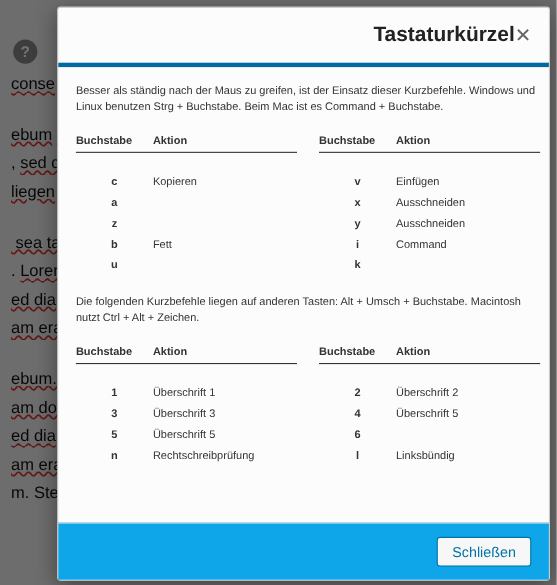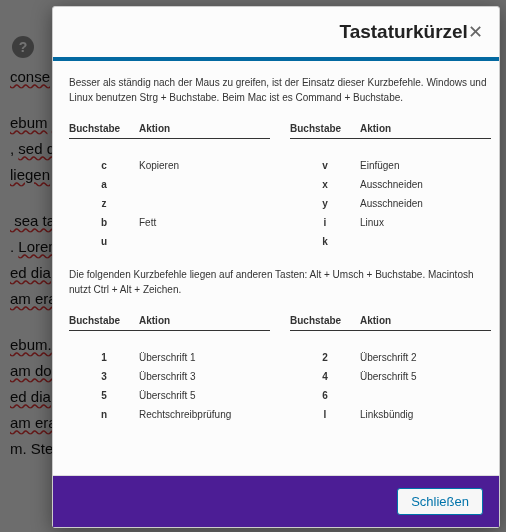--- a/index.html
+++ b/index.html
@@ -17,21 +17,21 @@
 .mbody::-webkit-scrollbar-track{background:#f2f2f2}
 .mbody::-webkit-scrollbar-thumb{background:#c1c1c1;border-radius:2px}
 .intro{margin:0 0 16px 0}
 .tgrid{display:flex;gap:20px;margin-bottom:16px}
 .tcol{flex:1}
 .thead{display:flex;font-weight:bold;border-bottom:1px solid #333;padding-bottom:2px;margin-bottom:17px}
 .thL{width:70px}
 .trow{display:flex;padding:2px 0}
 .tkey{width:70px;text-align:center;font-weight:bold}
 .tact{flex:1}
-.mfooter{padding:12px 16px;border-top:1px solid #ddd;text-align:right;background:#4c1d95}
+.mfooter{padding:12px 16px;border-top:1px solid #ddd;text-align:right;background:#0ea5e9}
 .btn{display:inline-block;padding:5px 13px;border:1px solid #0073aa;border-radius:3px;background:#f7f7f7;color:#0073aa;font-size:13px;cursor:pointer}
 </style>
 </head>
 <body>
 
 <div class="bgtext">
   <p>&nbsp;</p>
   <p><u>conse</u></p>
   <p><u>ebum</u> <u>i</u><br>, <u>sed d</u><br><u>liegen</u></p>
   <p><u>&nbsp;sea ta</u><br>. <u>Lorem</u><br><u>ed dia</u><br><u>am era</u></p>
@@ -85,21 +85,21 @@
         <div class="trow">
             <span class="tkey">x</span>
             <span class="tact">Ausschneiden</span>
           </div>
         <div class="trow">
             <span class="tkey">y</span>
             <span class="tact">Ausschneiden</span>
           </div>
         <div class="trow">
             <span class="tkey">i</span>
-            <span class="tact">Linux</span>
+            <span class="tact">Command</span>
           </div>
         <div class="trow">
             <span class="tkey">k</span>
           </div>
       </div>
     </div>
 
     <p class="intro">Die folgenden Kurzbefehle liegen auf anderen Tasten: Alt + Umsch + Buchstabe. Macintosh nutzt Ctrl + Alt + Zeichen.</p>
 
     <div class="tgrid">

